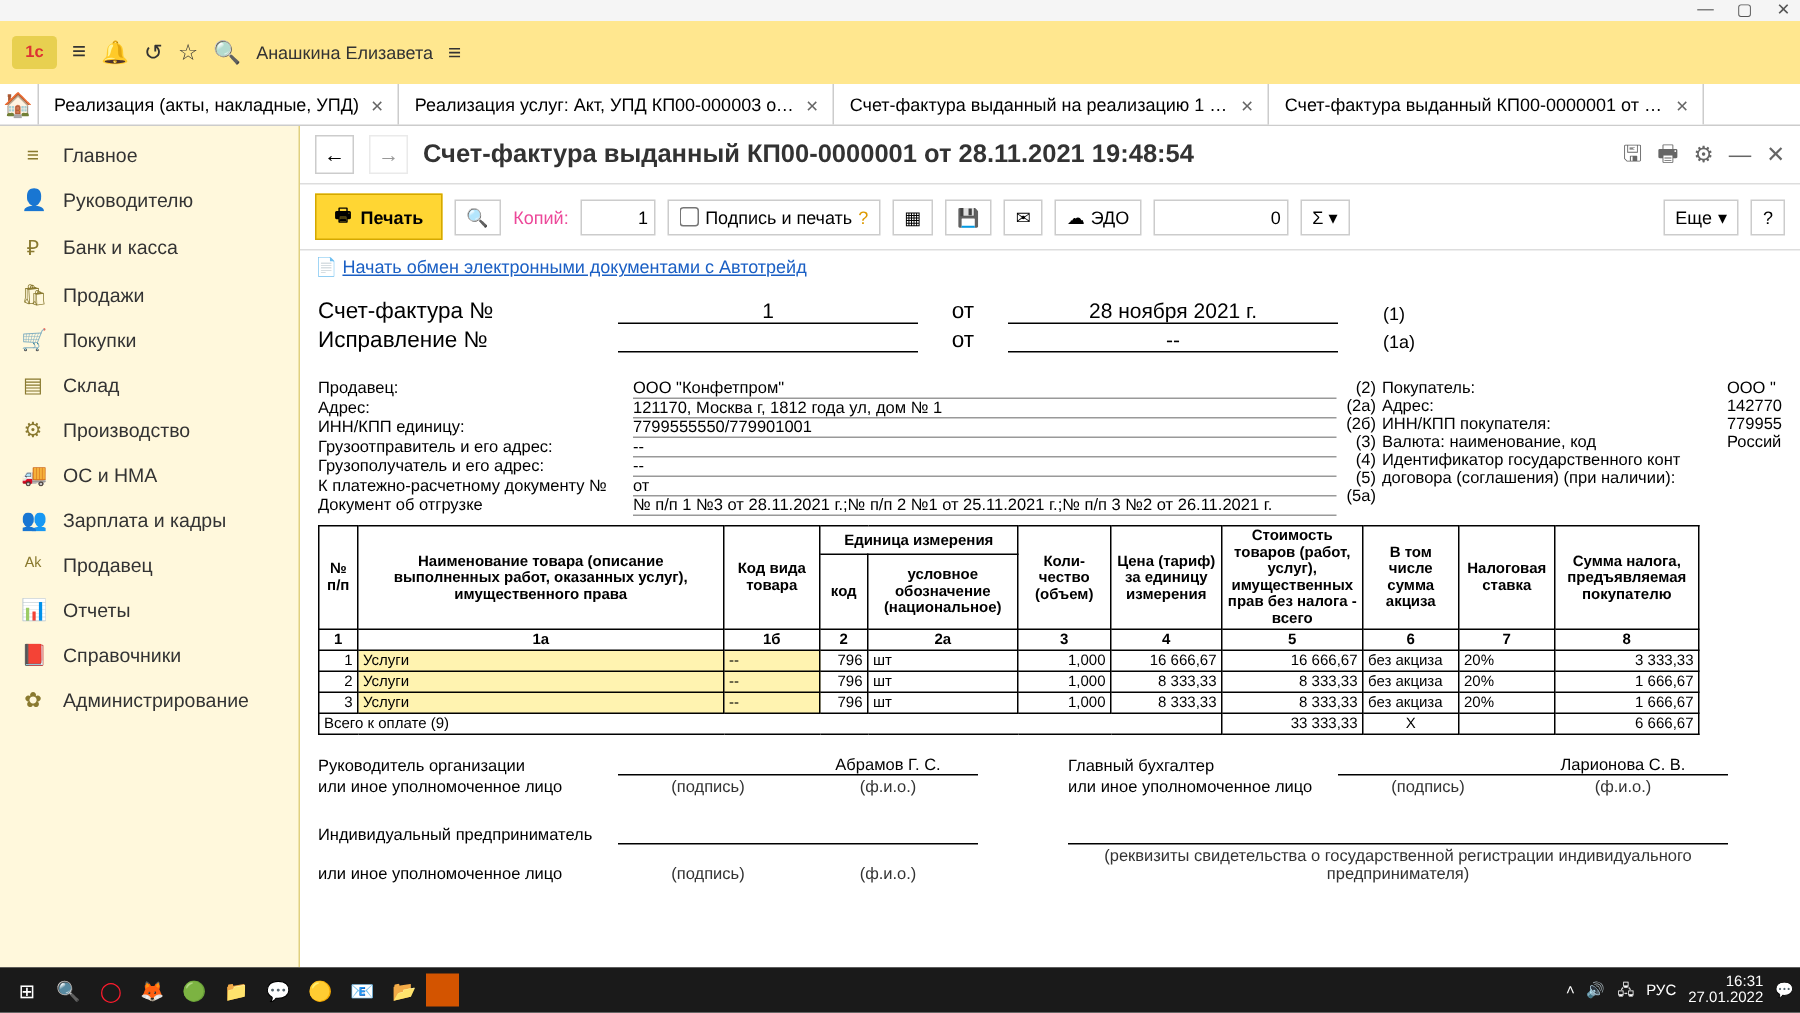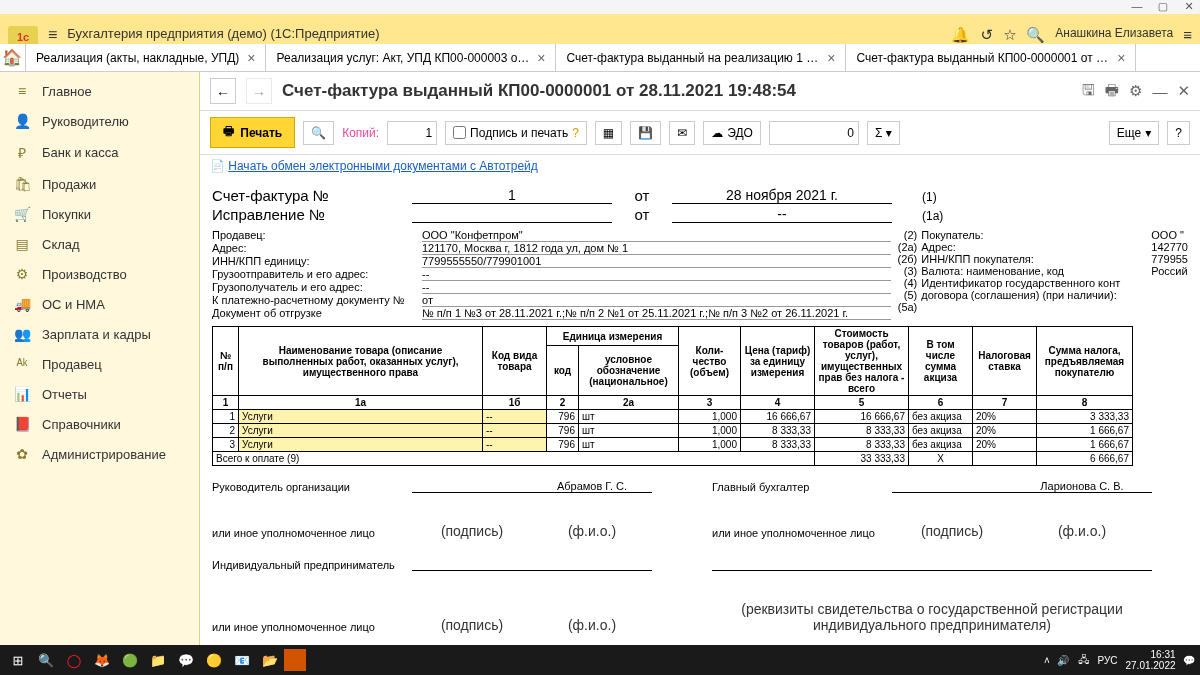--- a/index.html
+++ b/index.html
@@ -1,20 +1,20 @@
 <!DOCTYPE html>
 <html><head>
 <meta charset="utf-8">
 <style>
 * { margin: 0; padding: 0; box-sizing: border-box; font-family: Arial, sans-serif; }
 body { background: #000; width: 1200px; height: 675px; overflow: hidden; position: relative; }
 .app-window { background: #fff; width: 1200px; height: 645px; display: flex; flex-direction: column; }
 .title-bar { background: #f5f5f5; height: 14px; display: flex; justify-content: flex-end; align-items: center; padding: 0 4px; gap: 12px; }
 .win-btn { width: 14px; height: 14px; font-size: 11px; text-align: center; color: #555; cursor: pointer; }
-.header-yellow { background: #ffe78f; height: 30px; display: flex; align-items: flex-start; padding: 12px 8px; gap: 10px; }
+.header-yellow { background: #ffe78f; height: 42px; display: flex; align-items: center; padding: 0 8px; gap: 10px; }
 .logo-1c { width: 30px; height: 22px; background: #e8d050; display: flex; align-items: center; justify-content: center; font-weight: bold; font-size: 11px; color: #d33; border-radius: 3px; }
 .hamburger { font-size: 16px; color: #333; cursor: pointer; }
 .app-title { font-size: 13px; color: #333; flex: 1; }
 .hdr-icon { font-size: 15px; color: #333; cursor: pointer; }
 .user-name { font-size: 12px; color: #333; }
 .tabs-row { background: #fff; height: 28px; border-bottom: 1px solid #ccc; display: flex; align-items: stretch; }
 .home-tab { width: 26px; display: flex; align-items: center; justify-content: center; border-right: 1px solid #ccc; }
 .tab { padding: 0 10px; border-right: 1px solid #ccc; display: flex; align-items: center; gap: 8px; font-size: 12px; max-width: 290px; }
 .tab.active { background: #fff; }
 .tab span.label { overflow: hidden; text-overflow: ellipsis; white-space: nowrap; }
@@ -35,35 +35,35 @@
 .copies-input { width: 50px; height: 24px; border: 1px solid #ccc; text-align: right; padding: 0 4px; font-size: 12px; }
 .edo-input { width: 90px; height: 24px; border: 1px solid #ccc; text-align: right; padding: 0 4px; font-size: 12px; }
 .tb-spacer { flex: 1; }
 .link-row { padding: 4px 10px; font-size: 12px; }
 .link-row a { color: #1a5fc4; text-decoration: underline; }
 .doc-scroll { flex: 1; overflow: auto; padding: 10px 12px; position: relative; }
 .invoice-head { display: grid; grid-template-columns: 200px 200px 60px 220px 30px 220px; row-gap: 2px; font-size: 12px; margin-bottom: 2px; align-items: end; }
 .inv-lbl { font-size: 15px; }
 .inv-underline { border-bottom: 1px solid #000; text-align: center; font-size: 14px; padding: 0 4px; }
 .inv-code { font-size: 12px; text-align: left; }
-.info-grid { font-size: 11px; margin-top: 4px; }
+.info-grid { font-size: 11px; margin-top: 16px; }
 .info-row { display: flex; }
 .info-lbl { width: 210px; }
 .info-val { border-bottom: 1px solid #999; flex: 1; max-width: 500px; }
 .info-code { width: 30px; text-align: right; padding-right: 4px; }
 .info-right { margin-left: 20px; }
 .invoice-table { border-collapse: collapse; font-size: 10px; margin-top: 6px; table-layout: fixed; }
 .invoice-table th, .invoice-table td { border: 1px solid #000; padding: 1px 3px; text-align: center; }
 .invoice-table td.r { text-align: right; }
 .invoice-table td.l { text-align: left; }
 .row-yellow td:nth-child(2), .row-yellow td:nth-child(3) { background: #fff3b0; }
 .total-row td { font-weight: normal; }
 .signatures { font-size: 11px; margin-top: 14px; display: grid; grid-template-columns: 200px 120px 120px 60px 180px 120px 140px; row-gap: 2px; align-items: end; }
 .sig-underline { border-bottom: 1px solid #000; text-align: center; }
-.sig-caption { font-size: 14px; text-align: center; color: #333; margin-top: 28px; }
+.sig-caption { font-size: 11px; text-align: center; color: #333; }
 .taskbar { position: absolute; bottom: 0; left: 0; width: 1200px; height: 30px; background: #1a1a1a; display: flex; align-items: center; padding: 0 4px; }
 .tb-ico { width: 28px; height: 28px; display: flex; align-items: center; justify-content: center; color: #fff; font-size: 13px; cursor: pointer; }
 .tb-right { margin-left: auto; display: flex; align-items: center; gap: 8px; color: #fff; font-size: 10px; }
 .clock { text-align: right; line-height: 11px; }
 .right-info { display: flex; font-size: 11px; }
 .info-block-left { width: 716px; }
 .info-block-right { }
 </style>
 </head>
 <body>
@@ -71,21 +71,20 @@
 <div class="app-window">
   <div class="title-bar">
     <span class="win-btn">—</span>
     <span class="win-btn">▢</span>
     <span class="win-btn">✕</span>
   </div>
 
   <div class="header-yellow">
     <span class="logo-1c">1c</span>
     <span class="hamburger">≡</span>
-    <span class="app-title">Бухгалтерия предприятия (демо) (1С:Предприятие)</span>
     <span class="hdr-icon">🔔</span>
     <span class="hdr-icon">↺</span>
     <span class="hdr-icon">☆</span>
     <span class="hdr-icon">🔍</span>
     <span class="user-name">Анашкина Елизавета</span>
     <span class="hdr-icon">≡</span>
   </div>
 
   <div class="tabs-row">
     <div class="home-tab">🏠</div>

